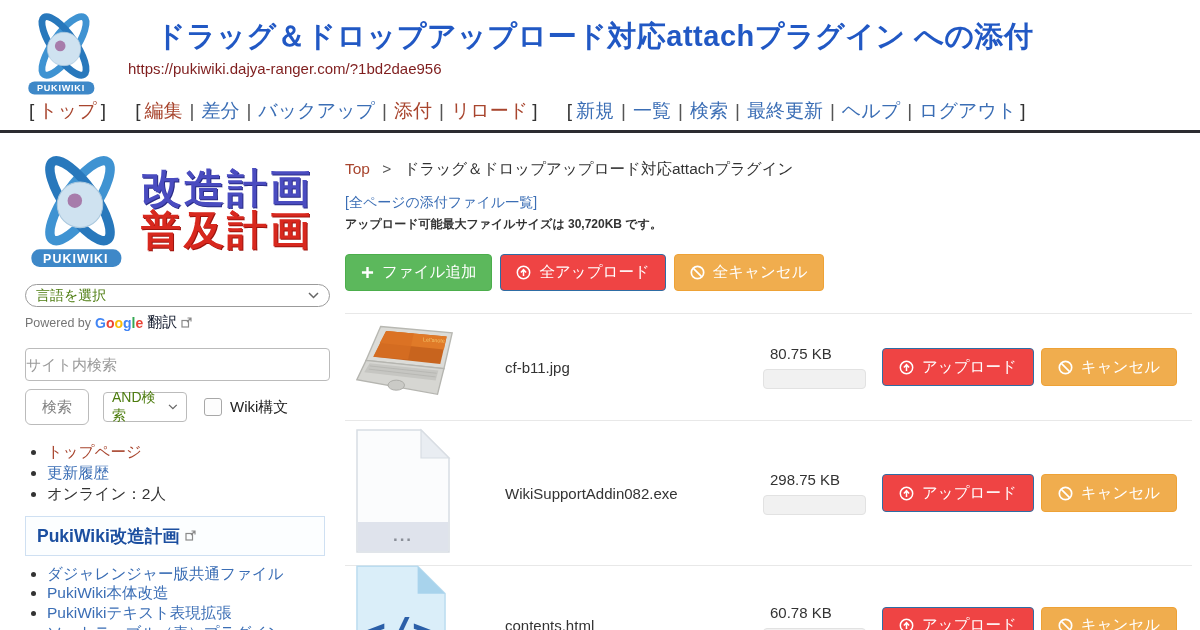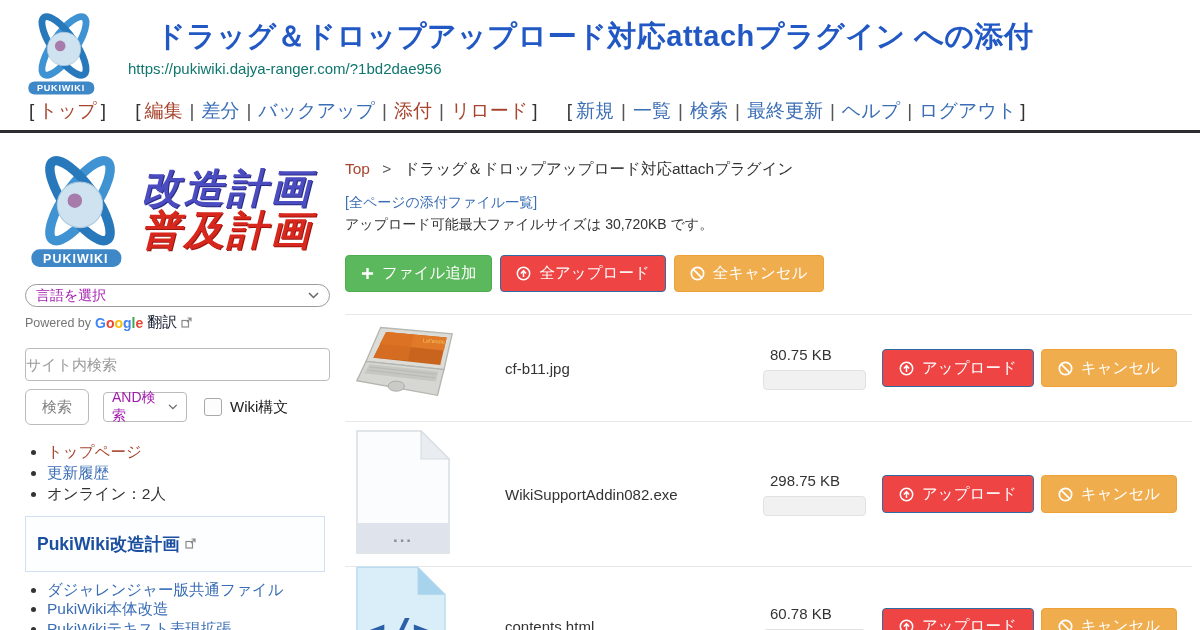--- a/index.html
+++ b/index.html
@@ -4,75 +4,75 @@
 <style>
   * { box-sizing: border-box; margin: 0; padding: 0; }
   html,body { width:1200px; height:630px; overflow:hidden; background:#fff;
     font-family:"Liberation Sans","DejaVu Sans",sans-serif; color:#333; }
 
   
   .header { display:flex; padding:8px 0 0 22px; height:96px; }
   .logo-sm { width:84px; height:88px; flex:none; }
   .header-text { margin-left:22px; padding-top:12px; }
   .page-title { font-size:29px; font-weight:bold; color:#2158c4; line-height:1.15; letter-spacing:0.5px;margin-left:28px; }
-  .page-url { margin-top:7px; font-size:15px; color:#0f766e; }
+  .page-url { margin-top:7px; font-size:15px; color:#7f1d1d; }
 
   
   .navbar { padding:2px 0 6px 25px; font-size:19px; color:#333; }
   .nav-group { margin-right:16px; }
   .bracket { color:#333; margin:0 4px; }
   .pipe { color:#555; margin:0 7px; }
   a, .link { text-decoration:none; cursor:pointer; }
   .lb { color:#3b6eb5; }
   .lr { color:#a8452e; }
   .divider { height:3px; background:#2c2c31; border:none; }
 
   
   .wrap { display:flex; padding:10px 0 0 25px; }
   .sidebar { width:305px; flex:none; }
   .main { flex:1; margin-left:15px; padding-right:8px; }
 
   
   .banner { display:flex; align-items:center; height:124px; margin-top:4px; }
   .logo-md { width:110px; height:120px; flex:none; }
-  .banner-text { margin-left:6px; line-height:1.05; font-weight:900; font-size:40px; letter-spacing:3px;font-style:italic; }
+  .banner-text { margin-left:6px; line-height:1.05; font-weight:900; font-size:40px; letter-spacing:3px; }
   .kaizou { color:#4a4cc0; text-shadow:1px 1px 0 #2a2c86; }
   .fukyu  { color:#d8281e; text-shadow:1px 1px 0 #9c140e; }
   .select-box { display:flex; align-items:center; justify-content:space-between;
-    border:1px solid #9b9b9b; background:#fff; color:#a21caf; cursor:pointer; }
+    border:1px solid #9b9b9b; background:#fff; color:#4d7c0f; cursor:pointer; }
   .lang-select { margin-top:13px; width:305px; height:23px; border-radius:12px; padding:0 10px; font-size:14px; }
   .powered { margin-top:6px; font-size:12.5px; color:#757575; display:flex; align-items:center; gap:4px; }
   .gl { font-weight:bold; font-size:14px; }
   .gl-b { color:#4285F4; } .gl-r { color:#EA4335; } .gl-y { color:#FBBC05; } .gl-g { color:#34A853; }
   .honyaku { color:#0f172a; font-size:15px;text-align:right; }
   .ext-icon { width:11px; height:11px; }
   .search-input { margin-top:16px; width:305px; height:33px; border:1px solid #bbb; border-radius:4px;
     padding:0 0; font-size:15px; color:#333; font-family:inherit; }
   .search-input::placeholder { color:#9a9a9a; }
   .controls { margin-top:8px; display:flex; align-items:center; }
   .search-btn { width:64px; height:36px; background:#fff; border:1px solid #bbb; border-radius:6px;
     font-size:15px; color:#828282; font-family:inherit; cursor:pointer; }
   .mode-select { margin-left:14px; width:84px; height:30px; border-radius:4px; border-color:#bbb; padding:0 8px; font-size:14px; }
   .chk { margin-left:17px; width:18px; height:18px; border:1px solid #a8a8a8; border-radius:3px; background:#fdfdfd; cursor:pointer; }
   .chk-label { margin-left:8px; font-size:15px; color:#222; }
   .side-list { margin-top:18px; padding-left:22px; font-size:15.5px; line-height:1.22; }
   .side-list li { margin-bottom:2px; }
   .plain { color:#333; }
   .side-box { margin-top:12px; width:300px; border:1px solid #cfe0f2; background:#fcfeff;
-    padding:15px 11px; display:flex; align-items:center; gap:5px; }
+    padding:7px 11px; display:flex; align-items:center; gap:5px; }
   .side-box-title { font-size:17.5px; font-weight:bold; color:#1c4fa0; }
   .side-list2 { margin-top:9px; padding-left:22px; font-size:15.5px; line-height:1.2; }
   .side-list2 li { margin-bottom:1px; }
 
   
   .breadcrumb { font-size:15.5px; margin-top:16px; }
   .crumb-sep { color:#555; margin:0 8px; }
   .crumb-cur { color:#333; }
   .attach-link { display:inline-block; margin-top:14px; font-size:14px; color:#3b6eb5; }
-  .max-size { margin-top:4px; font-size:14px; color:#333; }
+  .max-size { margin-top:4px; font-size:12px; color:#333;font-weight:bold; }
   .action-bar { margin-top:21px; display:flex; gap:8px; }
   .btn { display:inline-flex; align-items:center; gap:8px; border-radius:4px; border:1px solid transparent;
     font-size:15.5px; color:#fff; padding:8px 15px; height:37px; cursor:pointer; font-family:inherit; }
   .btn svg { flex:none; }
   .btn-green { background:#5cb85c; border-color:#4cae4c; }
   .btn-blue { background:#ef4444; border-color:#2e6da4; }
   .btn-orange { background:#f0ad4e; border-color:#eea236; }
   .file-list { margin-top:22px; border-top:1px solid #e8e8e8; }
   .file-row { display:flex; align-items:center; border-bottom:1px solid #e8e8e8; }
   .row-1 { height:107px; } .row-2 { height:145px; } .row-3 { height:120px; }

